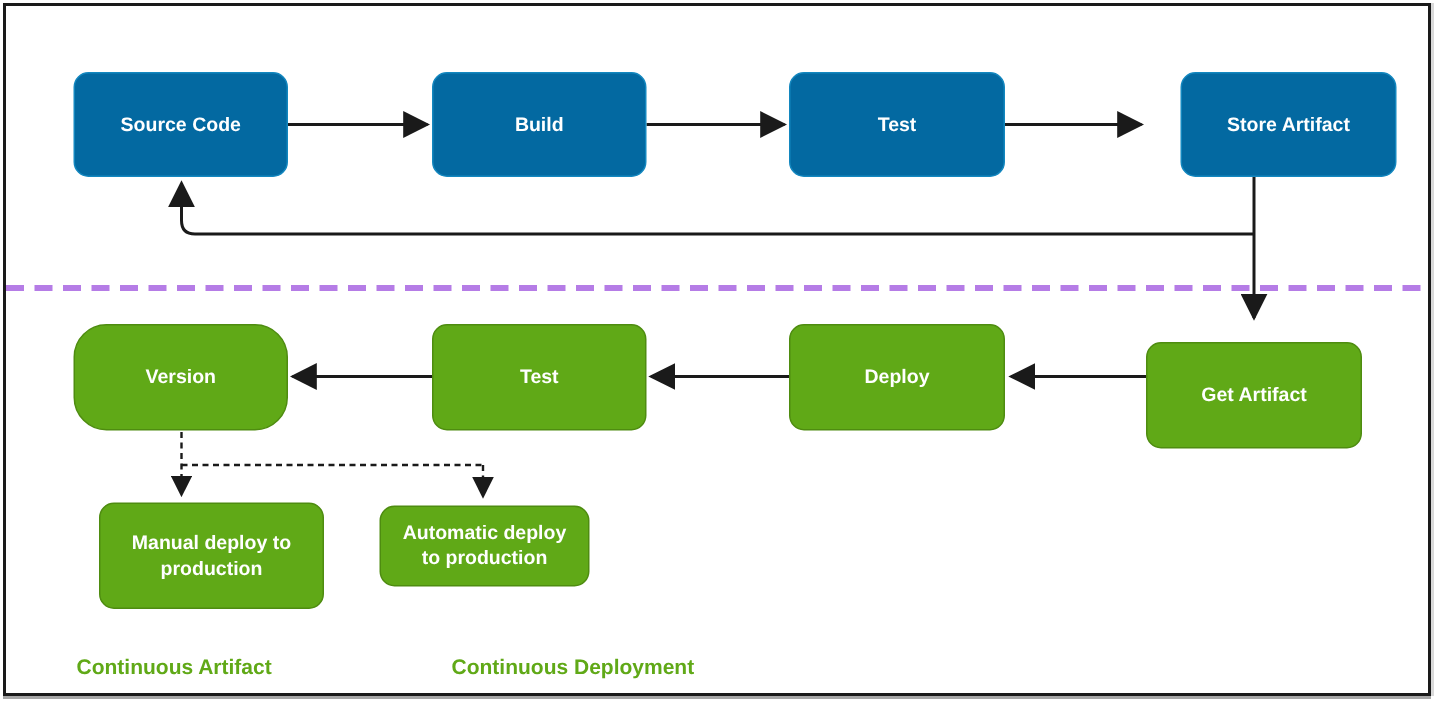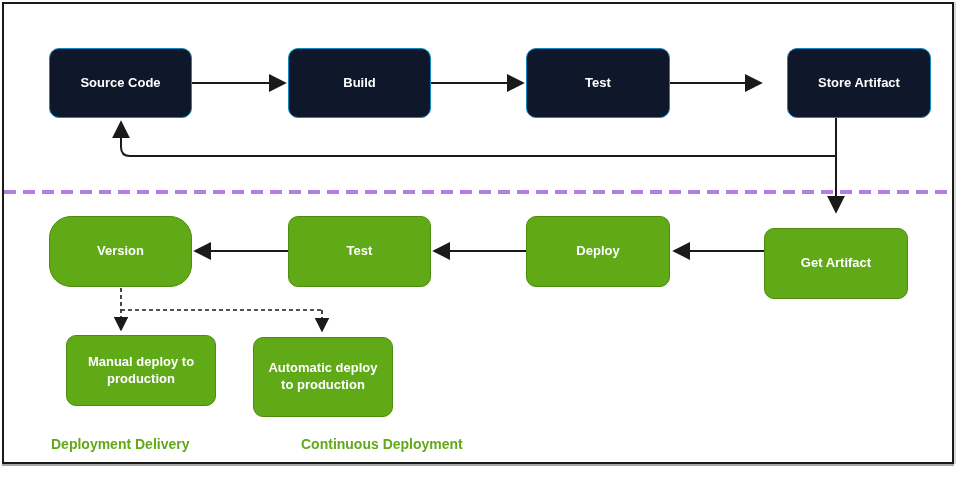--- a/index.html
+++ b/index.html
@@ -4,36 +4,36 @@
 <style>
   html,body{margin:0;padding:0;background:#ffffff;}
   body{font-family:"Liberation Sans", sans-serif;}
   #canvas{position:relative;width:957px;height:477px;background:#ffffff;overflow:hidden;}
   #frame{position:absolute;left:2px;top:2px;width:952px;height:462px;box-sizing:border-box;
          border:2px solid #1a1a1a;box-shadow:0 2px 0 rgba(0,0,0,0.35), 2px 0 0 rgba(0,0,0,0.15);}
   #edges{position:absolute;left:0;top:0;width:957px;height:477px;}
   .node{position:absolute;box-sizing:border-box;border-radius:10px;display:flex;align-items:center;
         justify-content:center;color:#ffffff;font-weight:bold;font-size:13px;line-height:1.3;
         text-align:center;padding:4px 12px;}
-  .node.ci{background:#0f172a;border:1px solid #1387bf;}
+  .node.ci{background:#0369a1;border:1px solid #1387bf;}
   .node.cd{background:#60a917;border:1px solid #4e8c10;}
   .section-label{position:absolute;font-weight:bold;font-size:14px;white-space:nowrap;}
   .section-label.ci{color:#29a9e2;}
   .section-label.cd{color:#60a917;}
   
   #n-source{left:49px;top:48px;width:143px;height:70px;}
   #n-build{left:288px;top:48px;width:143px;height:70px;}
   #n-test-ci{left:526px;top:48px;width:144px;height:70px;}
   #n-store{left:787px;top:48px;width:144px;height:70px;}
   #n-version{left:49px;top:216px;width:143px;height:71px;border-radius:22px;}
   #n-test-cd{left:288px;top:216px;width:143px;height:71px;}
   #n-deploy{left:526px;top:216px;width:144px;height:71px;}
   #n-get{left:764px;top:228px;width:144px;height:71px;}
   #n-manual{left:66px;top:335px;width:150px;height:71px;}
-  #n-auto{left:253px;top:337px;width:140px;height:80px;align-items:center;}
+  #n-auto{left:253px;top:337px;width:140px;height:54px;align-items:center;}
   #lbl-ci{left:57px;top:10px;}
   #lbl-delivery{left:51px;top:436px;}
   #lbl-deployment{left:260px;top:436px;margin-left:41px;}
 </style>
 </head>
 <body>
 
 <div id="canvas">
 
   <div id="frame"></div>
@@ -57,21 +57,21 @@
 
     <path d="M764 251 H674" stroke="#1a1a1a" stroke-width="2" fill="none" marker-end="url(#arrow)"></path>
     <path d="M526 251 H434" stroke="#1a1a1a" stroke-width="2" fill="none" marker-end="url(#arrow)"></path>
     <path d="M288 251 H195" stroke="#1a1a1a" stroke-width="2" fill="none" marker-end="url(#arrow)"></path>
 
     <path d="M121 288 V330" stroke="#1a1a1a" stroke-width="1.6" stroke-dasharray="4 3" fill="none" marker-end="url(#arrow)"></path>
     <path d="M121 310 H322" stroke="#1a1a1a" stroke-width="1.6" stroke-dasharray="4 3" fill="none"></path>
     <path d="M322 310 V331" stroke="#1a1a1a" stroke-width="1.6" stroke-dasharray="4 3" fill="none" marker-end="url(#arrow)"></path>
   </svg>
 
-  <div id="lbl-delivery" class="section-label cd">Deployment Delivery</div>
+  <div id="lbl-delivery" class="section-label cd">Continuous Artifact</div>
   <div id="lbl-deployment" class="section-label cd">Continuous Deployment</div>
 
   <div id="n-source" class="node ci">
     <span>Source Code</span>
   </div>
   <div id="n-build" class="node ci">
     <span>Build</span>
   </div>
   <div id="n-test-ci" class="node ci">
     <span>Test</span>

